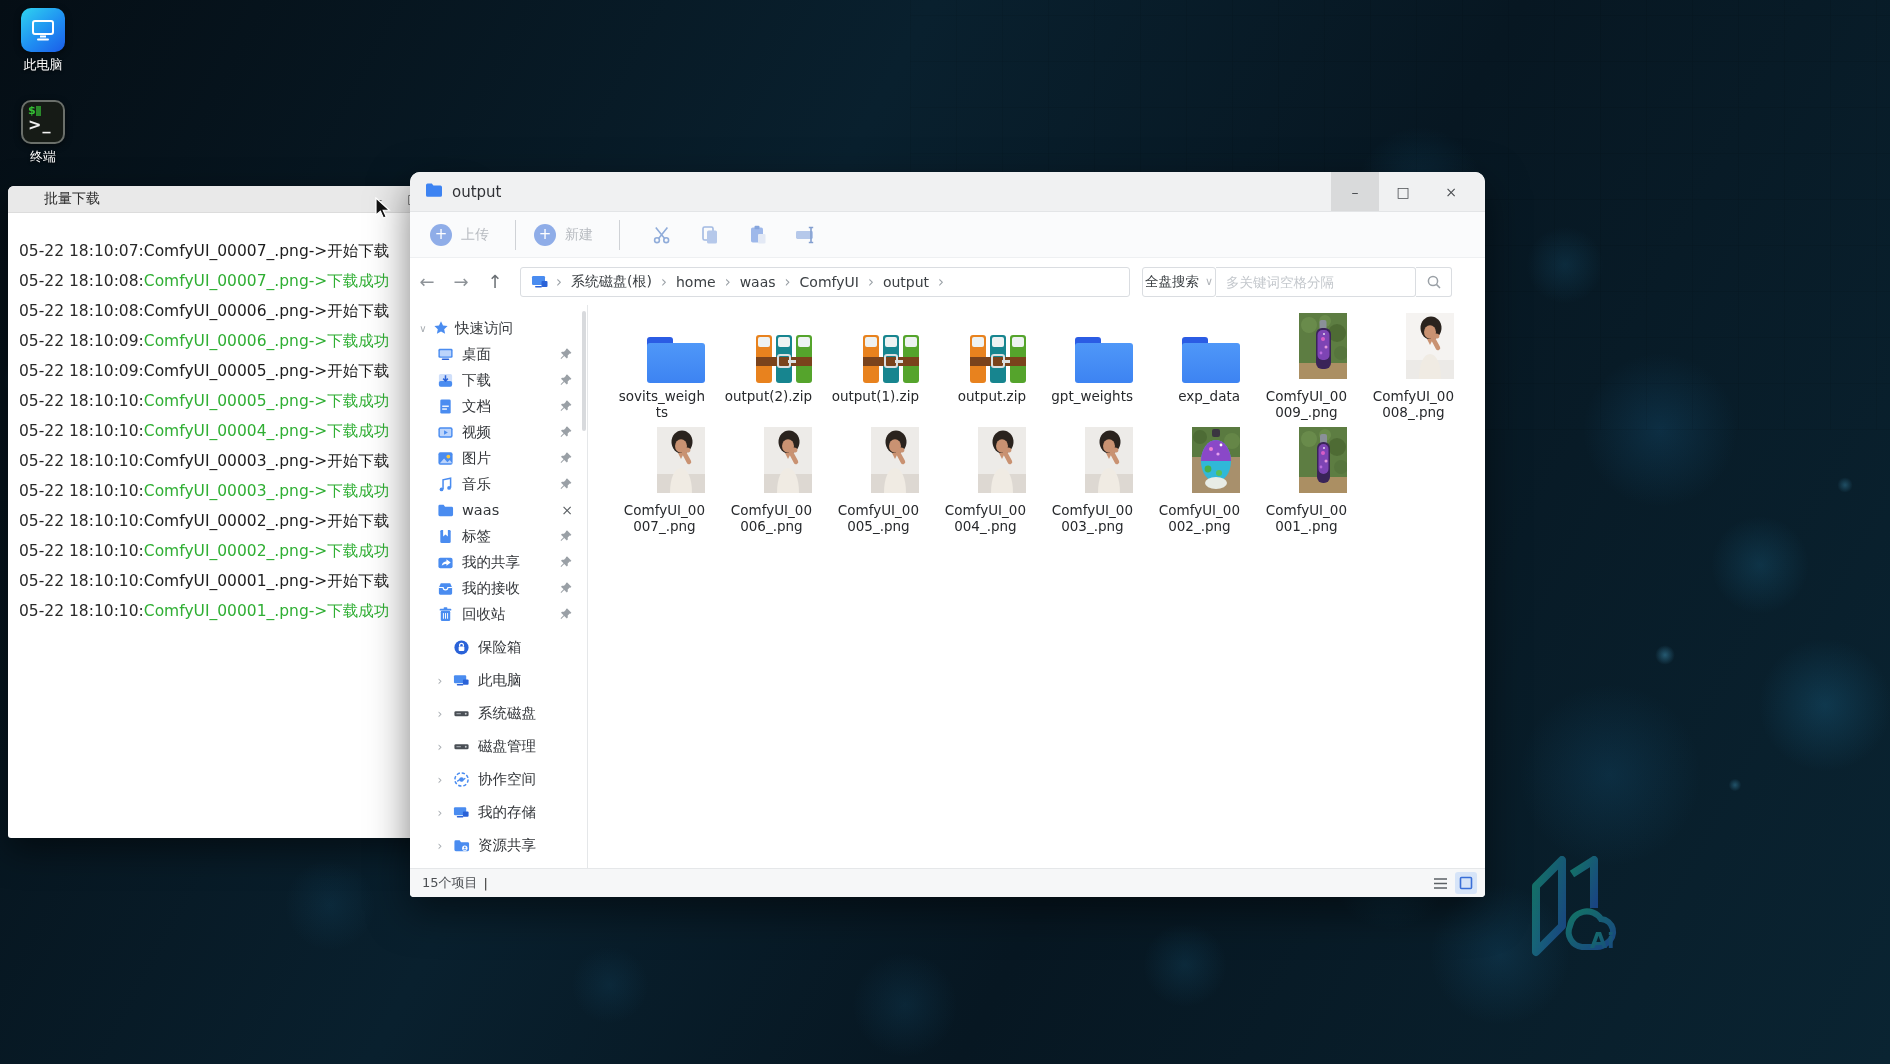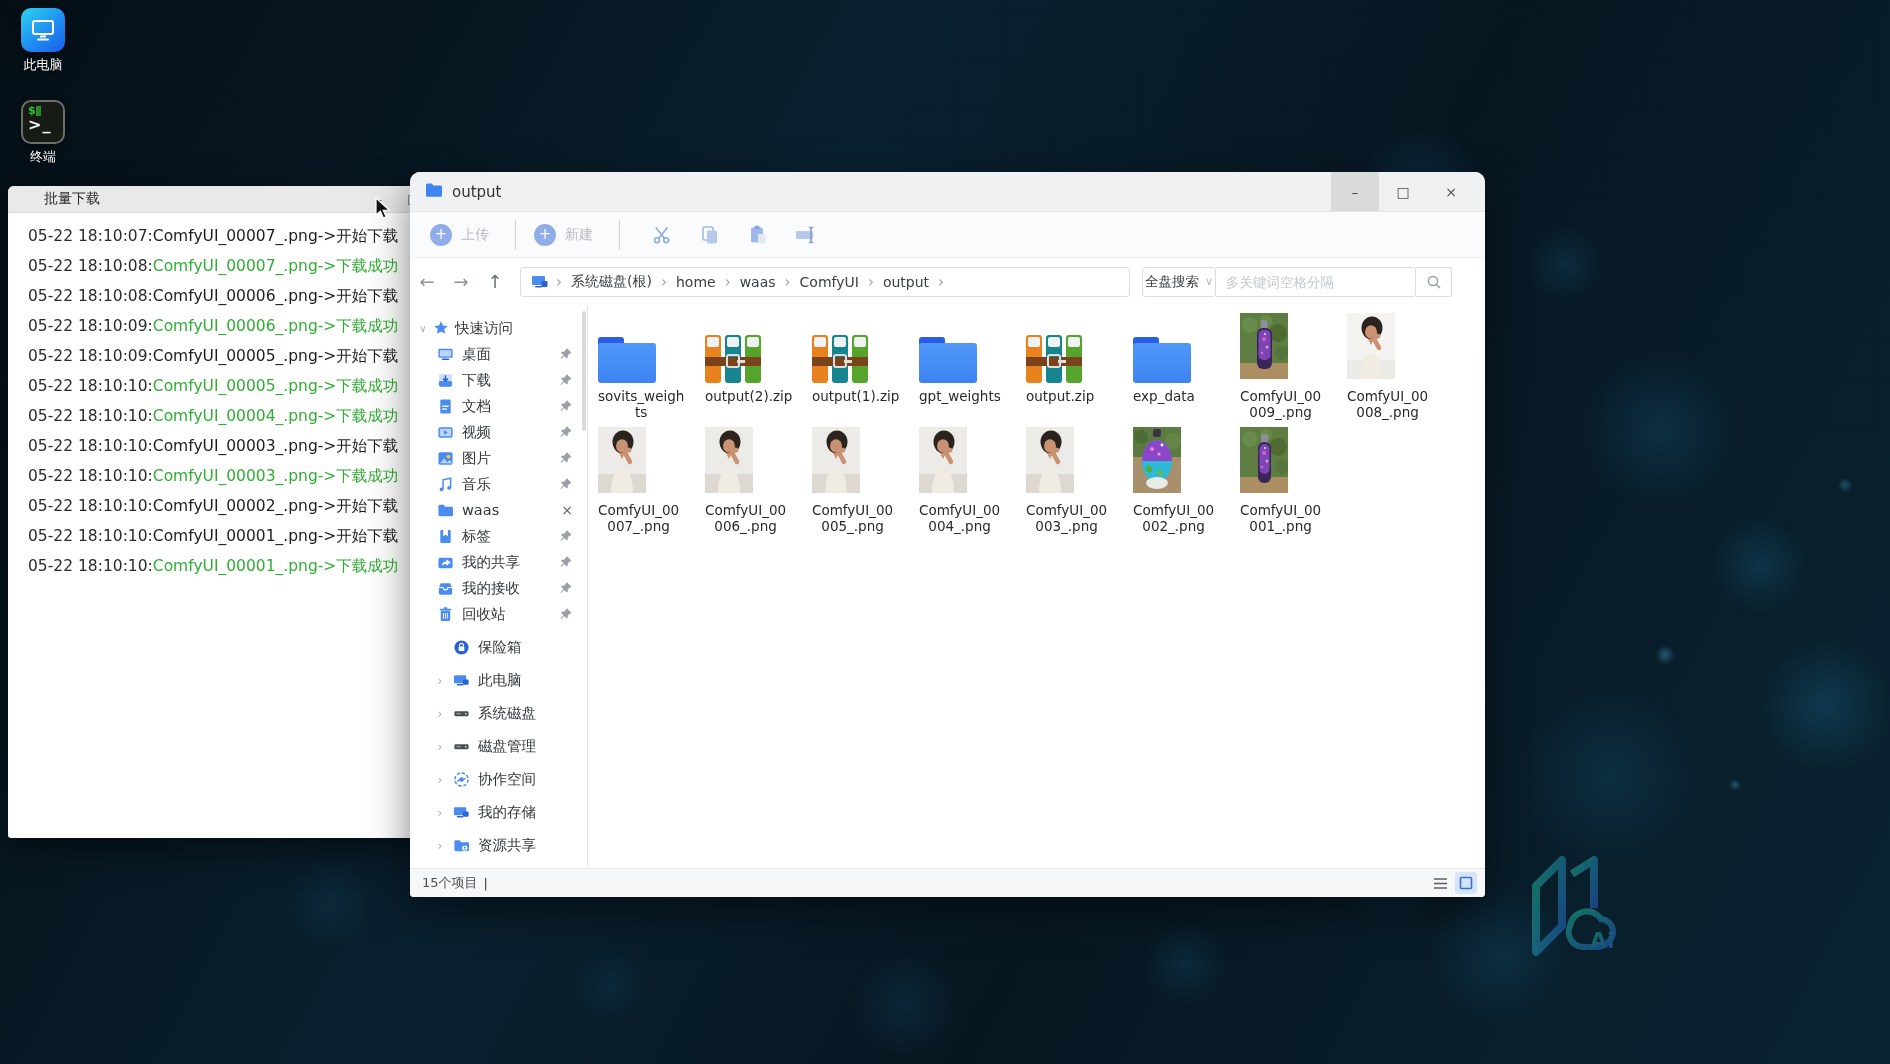--- a/index.html
+++ b/index.html
@@ -43,21 +43,21 @@
 
   
   .logwin{position:absolute;left:8px;top:186px;width:456px;height:652px;background:#fff;
     border-radius:6px 6px 3px 3px;box-shadow:0 12px 34px rgba(0,0,0,.5);}
   .log-titlebar{height:27px;background:#e9e9e9;border-radius:6px 6px 0 0;border-bottom:1px solid #dcdcdc;
     display:flex;align-items:center;}
   .log-title{margin-left:36px;font-size:14px;color:#2e2e2e;}
   .log-controls{margin-left:auto;display:flex;align-items:center;}
   .wbtn{width:34px;text-align:center;color:#5a5a5a;font-size:13px;cursor:default;}
   .wbtn.max{font-size:12px;}
-  .log-body{padding:8px 0 0 20px;}
+  .log-body{padding:8px 0 0 11px;margin-top:15px;}
   .log-line{height:30px;line-height:30px;font-size:15.5px;white-space:nowrap;}
   .log-time{color:#2a2a2a;}
   .log-msg.start{color:#1d1d1d;}
   .log-msg.success{color:#2fae33;}
 
   
   .fwin{position:absolute;left:410px;top:172px;width:1075px;height:725px;background:#fff;
     border-radius:10px 10px 4px 4px;box-shadow:0 14px 40px rgba(0,0,0,.5);display:flex;flex-direction:column;}
   .fw-titlebar{height:40px;background:#f0f1f2;border-radius:10px 10px 0 0;border-bottom:1px solid #e3e5e7;
     display:flex;align-items:center;position:relative;}
@@ -98,21 +98,21 @@
   .sb-item{height:26px;display:flex;align-items:center;}
   .sb-item .ic{width:18px;margin-left:26px;display:flex;justify-content:center;}
   .sb-item .lbl{margin-left:8px;font-size:14.5px;color:#33363a;}
   .sb-item .act{margin-left:auto;margin-right:14px;display:flex;align-items:center;color:#9aa0a6;font-size:13px;}
   .tree{margin-top:4px;margin-left:16px;}
   .tree .sb-item{height:33px;}
   .tree .tchev{width:16px;margin-left:6px;text-align:center;color:#a8adb2;font-size:12px;}
   .tree .ic{margin-left:4px;}
   .content{flex:1;padding:12px 0 0 10px;background:#fff;}
   .grid{display:flex;flex-wrap:wrap;width:870px;}
-  .fcell{width:107px;height:114px;display:flex;flex-direction:column;align-items:flex-start;}
+  .fcell{width:107px;height:114px;display:flex;flex-direction:column;align-items:flex-end;}
   .fi-icon{height:68px;display:flex;align-items:flex-end;justify-content:center;padding-bottom:2px;}
   .fi-name{margin-top:3px;font-size:13.5px;line-height:16px;color:#27292c;text-align:center;white-space:pre-line;max-width:100px;}
   .folder-ic{position:relative;width:58px;height:46px;}
   .folder-tab{position:absolute;left:0;top:0;width:26px;height:13px;background:#2b5ce4;border-radius:3px 3px 0 0;}
   .folder-body{position:absolute;left:0;top:6px;right:0;bottom:0;background:linear-gradient(#4f97f8,#3d83f2);border-radius:3px;}
   .zip-ic{position:relative;width:56px;height:48px;}
   .zbook{position:absolute;top:0;bottom:0;width:16px;border-radius:3px;}
   .zbook::before{content:'';position:absolute;top:2px;left:2px;right:2px;height:10px;background:#eef2f2;border-radius:2px;}
   .z1{left:0;background:#e8821e;}.z2{left:20px;background:#17858f;}.z3{left:40px;background:#55a42c;}
   .zstrap{position:absolute;left:0;right:0;top:22px;height:9px;background:#7a431c;}
@@ -169,20 +169,21 @@
         <div class="log-line"><span class="log-time">05-22 18:10:07:</span><span class="log-msg start">ComfyUI_00007_.png-&gt;开始下载</span></div>
         <div class="log-line"><span class="log-time">05-22 18:10:08:</span><span class="log-msg success">ComfyUI_00007_.png-&gt;下载成功</span></div>
         <div class="log-line"><span class="log-time">05-22 18:10:08:</span><span class="log-msg start">ComfyUI_00006_.png-&gt;开始下载</span></div>
         <div class="log-line"><span class="log-time">05-22 18:10:09:</span><span class="log-msg success">ComfyUI_00006_.png-&gt;下载成功</span></div>
         <div class="log-line"><span class="log-time">05-22 18:10:09:</span><span class="log-msg start">ComfyUI_00005_.png-&gt;开始下载</span></div>
         <div class="log-line"><span class="log-time">05-22 18:10:10:</span><span class="log-msg success">ComfyUI_00005_.png-&gt;下载成功</span></div>
         <div class="log-line"><span class="log-time">05-22 18:10:10:</span><span class="log-msg success">ComfyUI_00004_.png-&gt;下载成功</span></div>
         <div class="log-line"><span class="log-time">05-22 18:10:10:</span><span class="log-msg start">ComfyUI_00003_.png-&gt;开始下载</span></div>
         <div class="log-line"><span class="log-time">05-22 18:10:10:</span><span class="log-msg success">ComfyUI_00003_.png-&gt;下载成功</span></div>
         <div class="log-line"><span class="log-time">05-22 18:10:10:</span><span class="log-msg start">ComfyUI_00002_.png-&gt;开始下载</span></div>
+        <div class="log-line"><span class="log-time">05-22 18:10:10:</span><span class="log-msg success">ComfyUI_00002_.png-&gt;下载成功</span></div>
         <div class="log-line"><span class="log-time">05-22 18:10:10:</span><span class="log-msg start">ComfyUI_00001_.png-&gt;开始下载</span></div>
         <div class="log-line"><span class="log-time">05-22 18:10:10:</span><span class="log-msg success">ComfyUI_00001_.png-&gt;下载成功</span></div>
       </div>
   </div>
 
   <div class="fwin">
     <div class="fw-titlebar">
       <span class="fw-tab-ic">
         <svg width="18" height="16" viewBox="0 0 18 16">
             <path d="M1 3.2A1.6 1.6 0 012.6 1.6h4.2l1.6 2h7A1.6 1.6 0 0117 5.2v8a1.6 1.6 0 01-1.6 1.6H2.6A1.6 1.6 0 011 13.2z" fill="#3d83f2"></path>
@@ -557,38 +558,38 @@
                   <div class="zbook z2"></div>
                   <div class="zbook z3"></div>
                   <div class="zstrap"></div>
                   <div class="zbuckle"></div>
                 </div>
               </div>
               <div class="fi-name">output(1).zip</div>
             </div>
             <div class="fcell">
               <div class="fi-icon">
-                <div class="folder-ic">
-                  <div class="folder-tab"></div>
-                  <div class="folder-body"></div>
-                </div>
-              </div>
-              <div class="fi-name">gpt_weights</div>
-            </div>
-            <div class="fcell">
-              <div class="fi-icon">
                 <div class="zip-ic">
                   <div class="zbook z1"></div>
                   <div class="zbook z2"></div>
                   <div class="zbook z3"></div>
                   <div class="zstrap"></div>
                   <div class="zbuckle"></div>
                 </div>
               </div>
               <div class="fi-name">output.zip</div>
+            </div>
+            <div class="fcell">
+              <div class="fi-icon">
+                <div class="folder-ic">
+                  <div class="folder-tab"></div>
+                  <div class="folder-body"></div>
+                </div>
+              </div>
+              <div class="fi-name">gpt_weights</div>
             </div>
             <div class="fcell">
               <div class="fi-icon">
                 <div class="folder-ic">
                   <div class="folder-tab"></div>
                   <div class="folder-body"></div>
                 </div>
               </div>
               <div class="fi-name">exp_data</div>
             </div>

